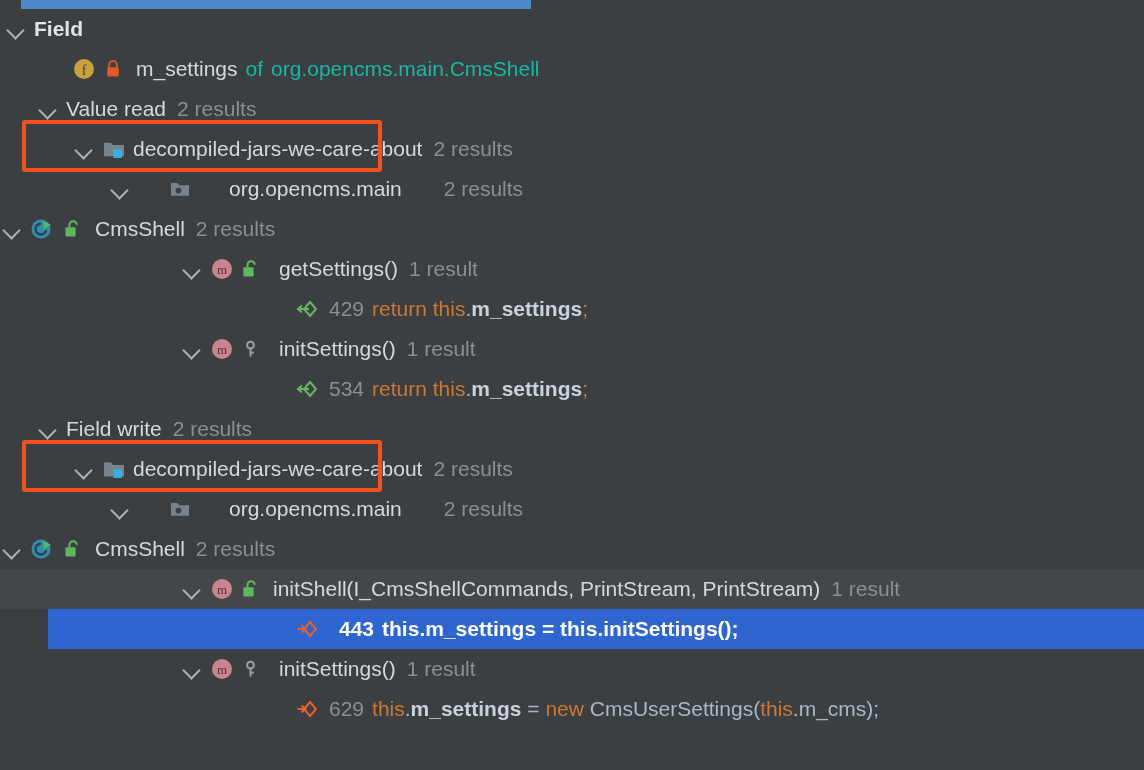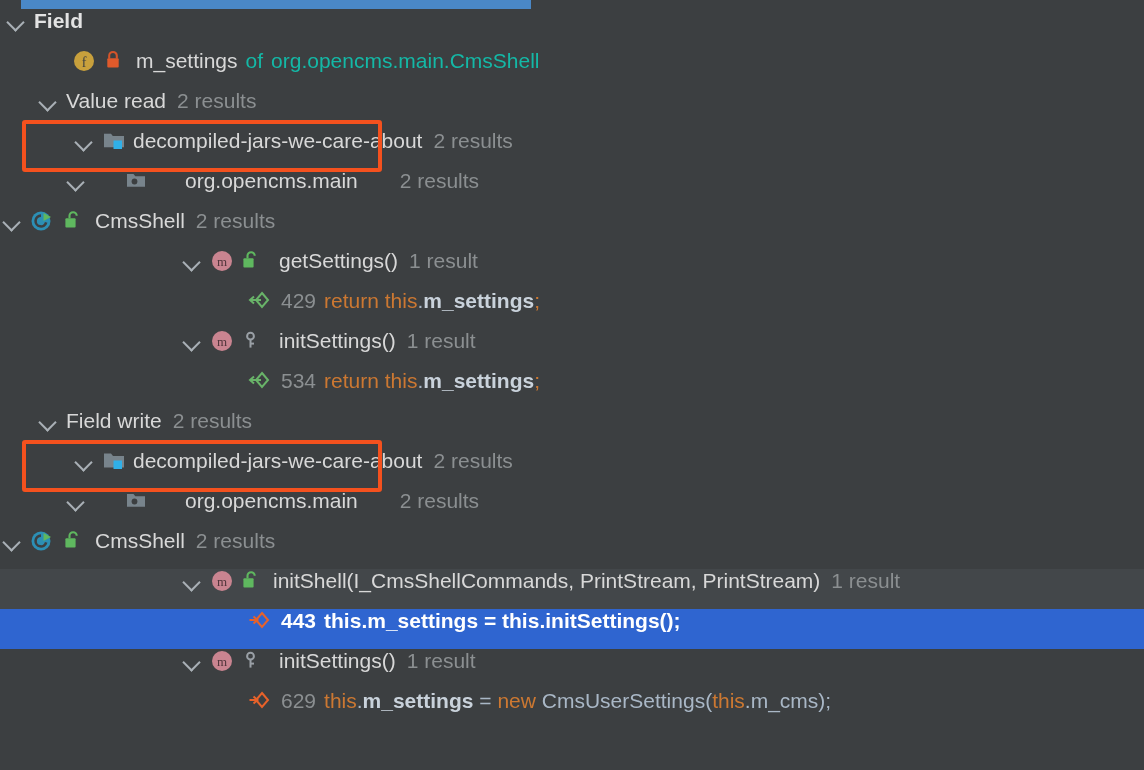--- a/index.html
+++ b/index.html
@@ -44,36 +44,36 @@
     left: 0; top: 9px;
     width: 1144px;
     height: 761px;
     background: #3c3f41;
   }
 
   .row {
     position: relative;
     height: 40px;
     display: flex;
-    align-items: flex-start;
+    align-items: center;
     white-space: nowrap;
     font-size: 21px;
     color: #bbbbbb;
   }
   .row.hoverbg { background: #43474a; }
-  .row.selected { background: #2f65d0; }
+  .row.selected { background: #2f65d0; gap: 10px; }
 
   
   .ind-0  { padding-left: 4px; }
   .ind-1  { padding-left: 36px; }
   .ind-2  { padding-left: 72px; }
-  .ind-3  { padding-left: 64px; gap: 31px; }
+  .ind-3  { padding-left: 108px; gap: 31px; }
   .ind-4  { }
   .ind-5  { padding-left: 180px; }
-  .ind-7  { padding-left: 248px; }
+  .ind-7  { padding-left: 248px; margin-left: 48px; }
 
   
   .chev {
     width: 24px; height: 24px;
     flex: 0 0 24px;
     position: relative;
     margin-right: 6px;
   }
   .chev::before {
     content: "";

